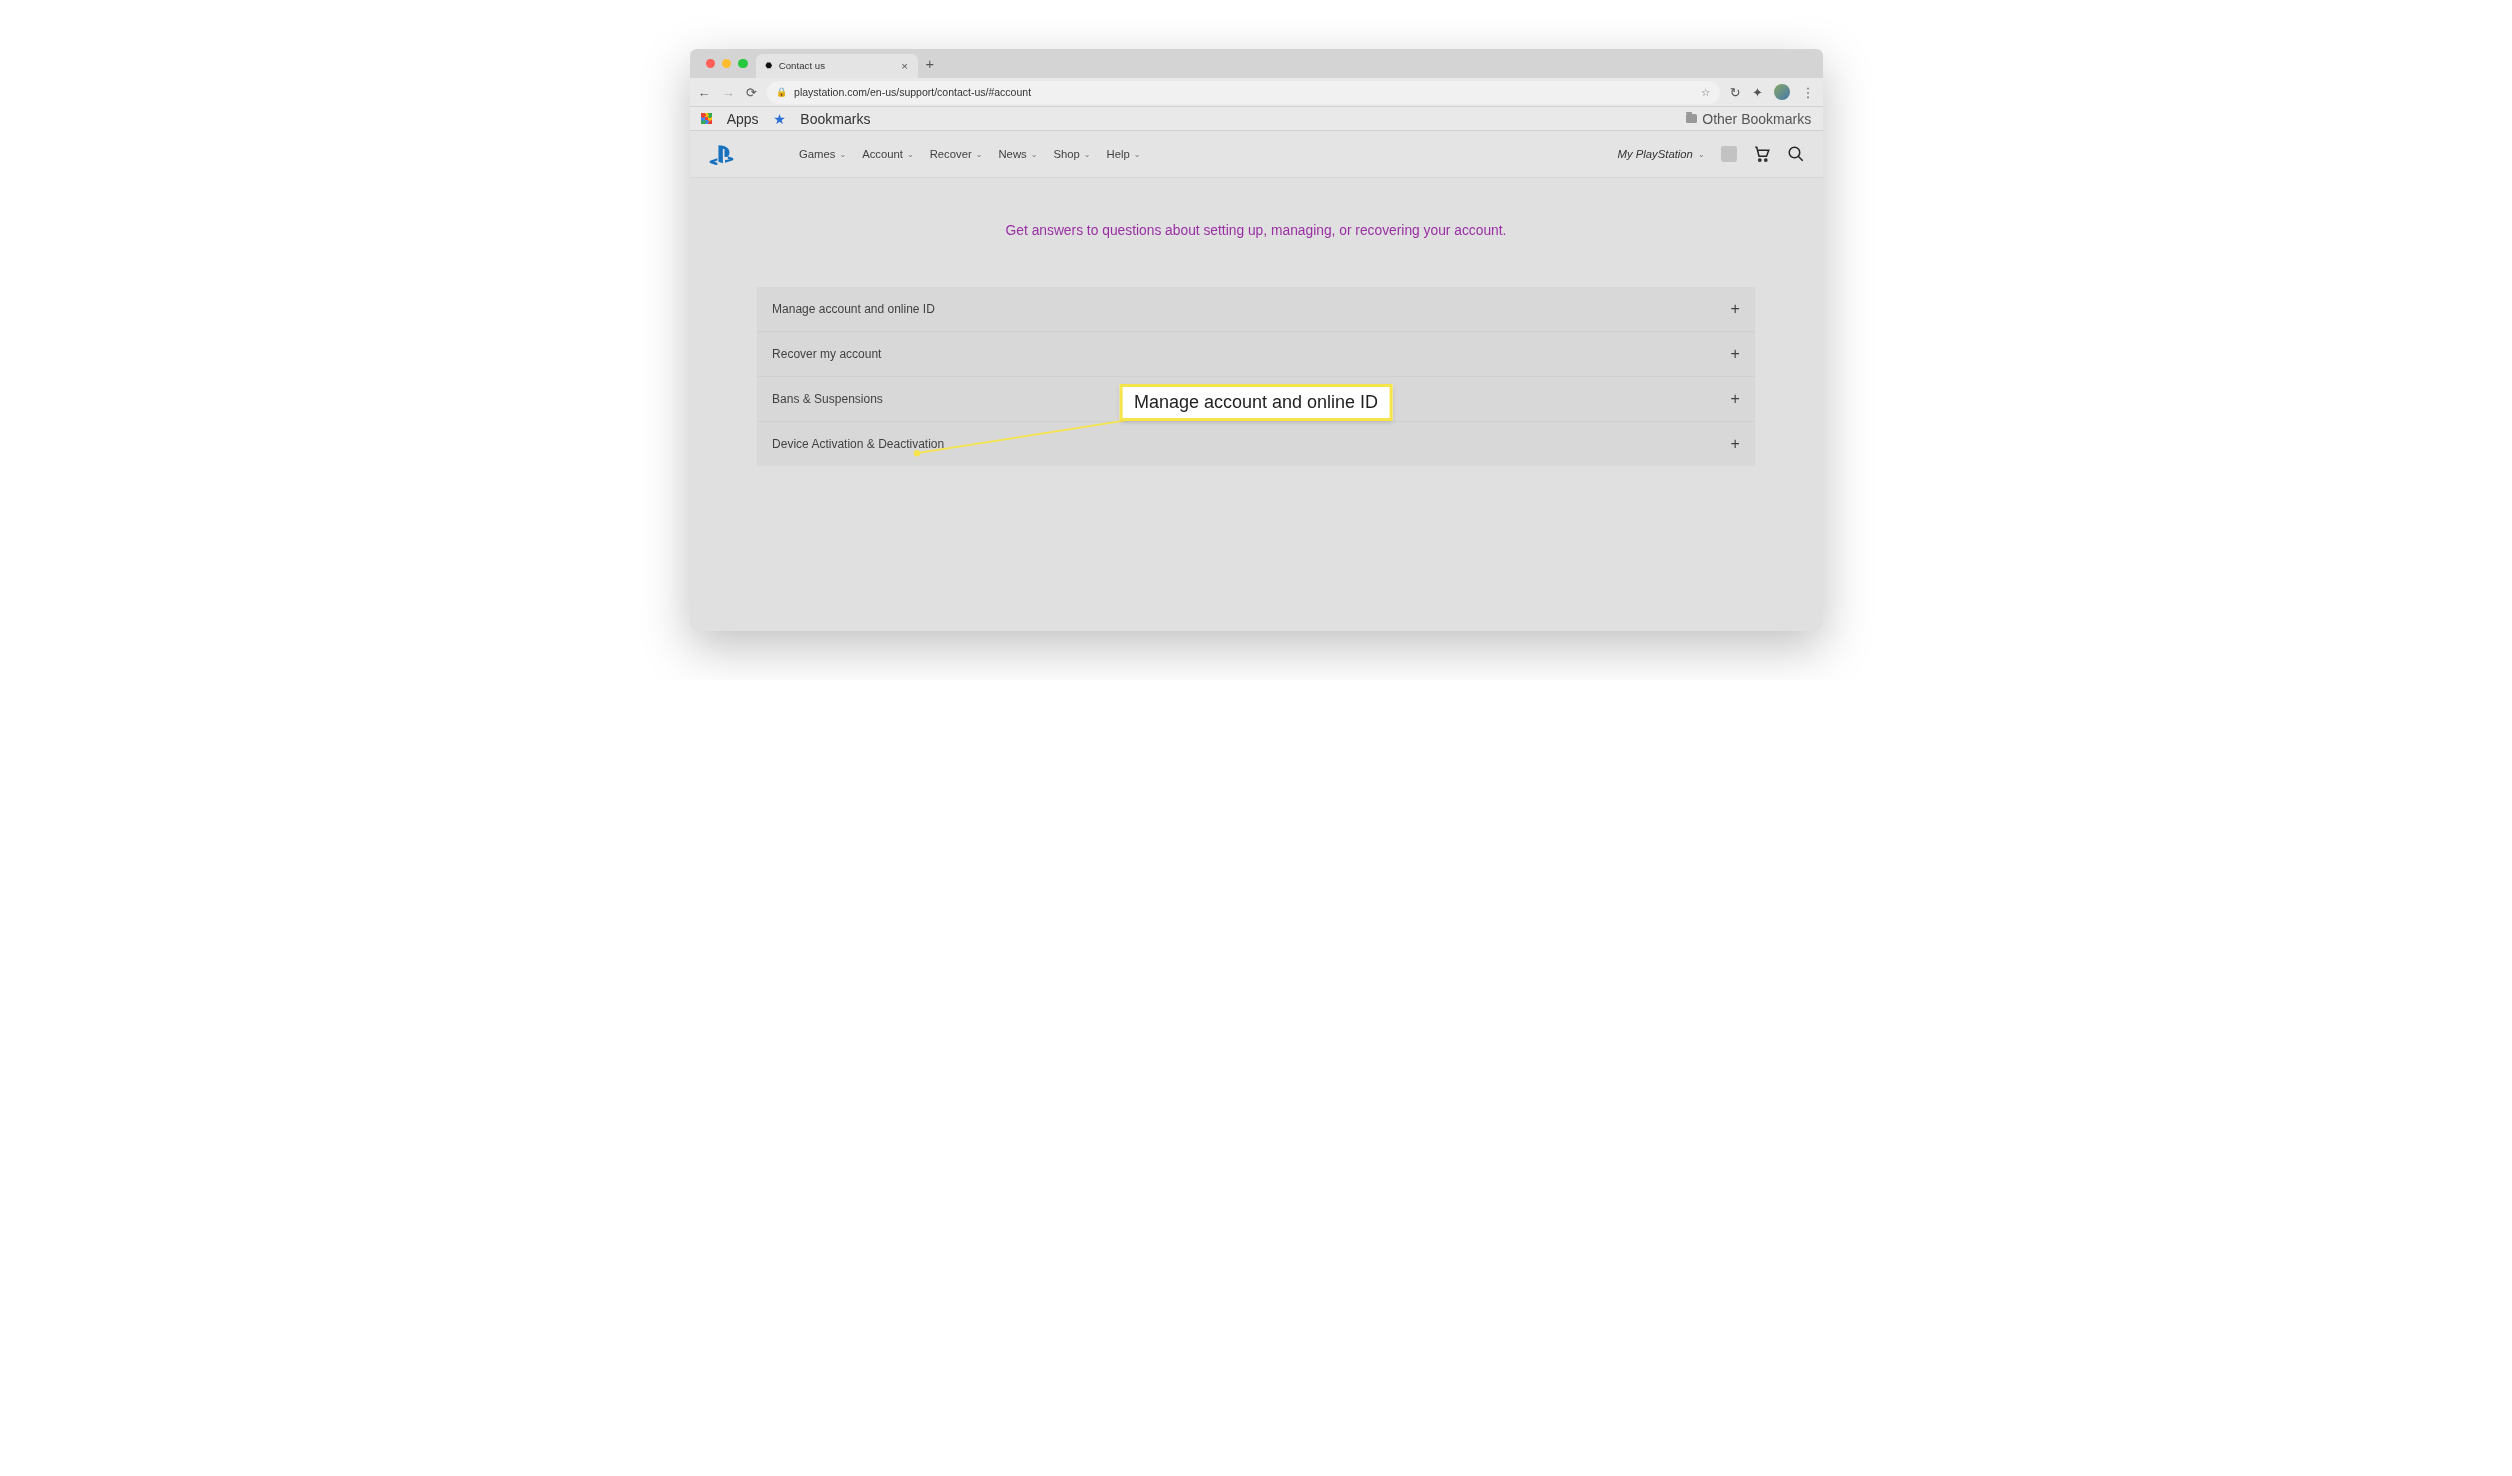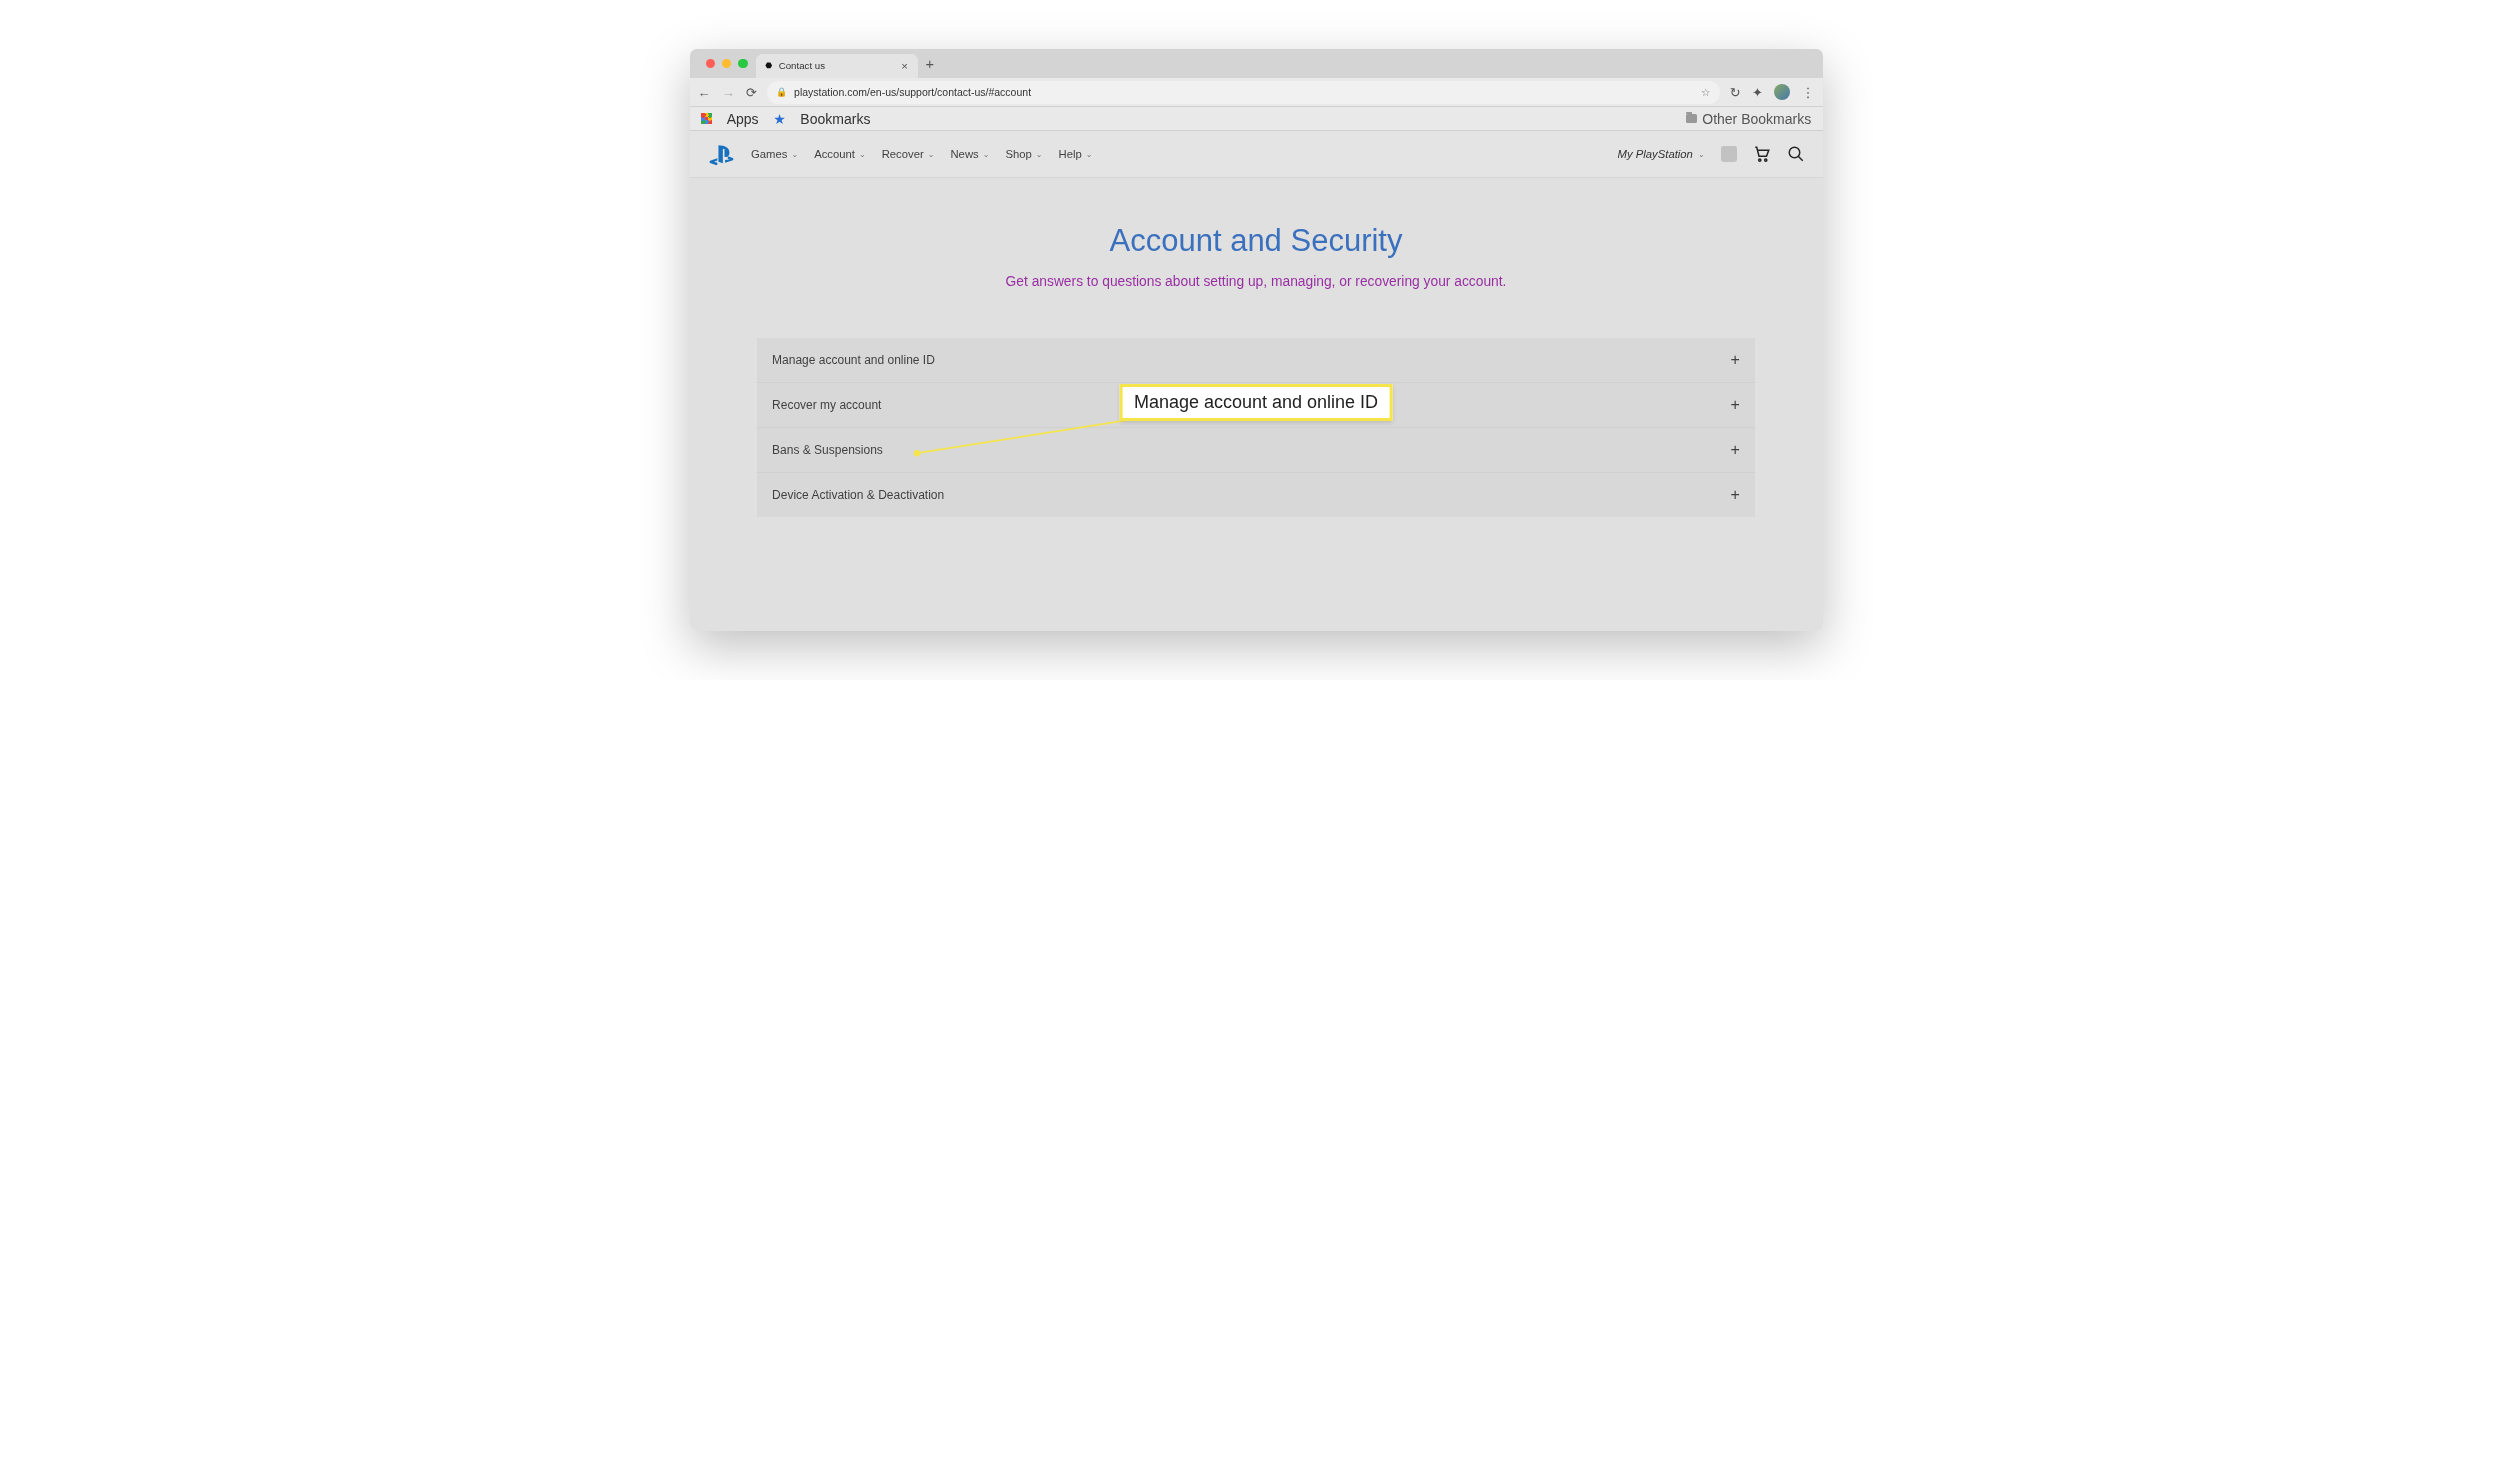--- a/index.html
+++ b/index.html
@@ -111,21 +111,21 @@
     .sitenav {
       background: #fff;
       height: 47px;
       display: flex;
       align-items: center;
       padding: 0 18px;
       gap: 16px;
       border-bottom: 0.8px solid #eee;
     }
     .ps-logo svg { display:block; }
-    .sitenav .menu { display:flex; gap: 16px; }
+    .sitenav .menu { display:flex; gap: 16px; margin-left: 48px; }
     .sitenav .menu .mi { font-size: 11.3px; color: #333; display:flex; gap:4px; align-items:center; cursor:pointer;}
     .chev { font-size: 8px; color: #777; }
     .sitenav .right { margin-left:auto; display:flex; gap:16px; align-items:center;font-style:italic; }
     .myps { font-size: 11.3px; font-weight:500; color:#222; display:flex; gap:4.9px; align-items:center; cursor:pointer;}
     .sq-avatar { width:16px; height:16px; background:#d5d5d5; border-radius:2.4px;}
     .cart-icon, .search-icon { width:18px; height:18px; cursor:pointer; color:#111;}
     
     .pagebody { background:#fafafa; padding: 45px 0 97px; min-height: 453px; }
     .title { text-align:center; font-size: 31px; font-weight:300; color:#2b6fd0; margin-bottom: 14.6px;}
     .subtitle { text-align:center; font-size: 13.8px; color:#a21caf; margin-bottom: 49px; }
@@ -267,21 +267,20 @@
         <span class="search-icon">
           <svg viewBox="0 0 24 24" width="18" height="18" fill="none" stroke="currentColor" stroke-width="2">
               <circle cx="10" cy="10" r="7"></circle>
               <path d="M21 21l-6-6"></path>
             </svg>
         </span>
       </div>
     </div>
 
     <div class="pagebody">
-      <h1 class="title">Account and Security</h1>
       <p class="subtitle">Get answers to questions about setting up, managing, or recovering your account.</p>
 
       <div class="accordion">
         <div class="acc-item">
           <span>Manage account and online ID</span>
           <span class="plus">+</span>
         </div>
         <div class="acc-item">
           <span>Recover my account</span>
           <span class="plus">+</span>

